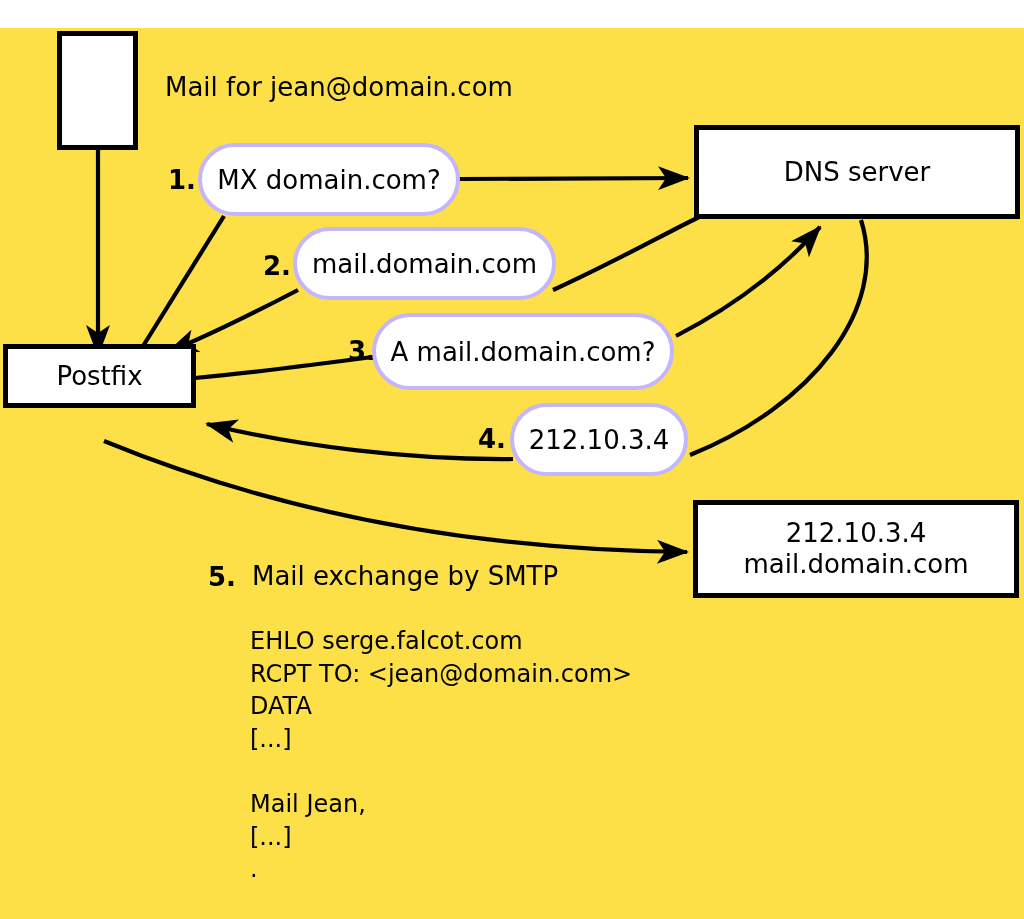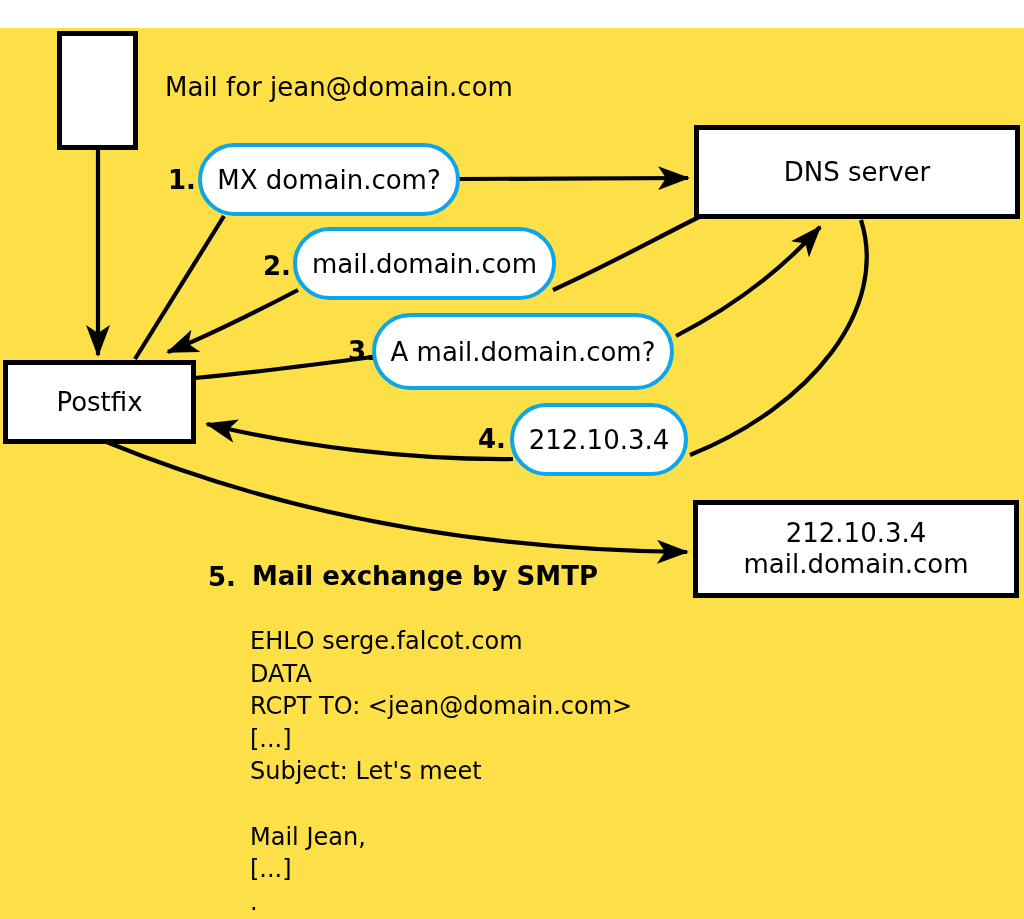--- a/index.html
+++ b/index.html
@@ -32,21 +32,21 @@
     flex-direction: column;
     align-items: center;
     justify-content: center;
     text-align: right;
     font-size: 26px;
     line-height: 31px;
   }
   .pill {
     position: absolute;
     background: #ffffff;
-    border: 4px solid #0ea5e9;
+    border: 4px solid #c4b5fd;
     border-radius: 40px;
     box-sizing: border-box;
     display: flex;
     align-items: center;
     justify-content: center;
     font-size: 26px;
   }
   .stepnum {
     position: absolute;
     width: 40px;
@@ -94,21 +94,21 @@
       <path d="M861,192 C889,280 812,378 690,427"></path>
       <path d="M513,431 C410,432 296,418 207,396" marker-end="url(#arrow)"></path>
       <path d="M104,413 C260,477 450,522 687,524" marker-end="url(#arrow)"></path>
     </g>
   </svg>
 
   <div class="node" style="left:57px; top:3px; width:81px; height:119px;"></div>
 
   <div class="annotation" style="left:165px; top:44px;">Mail for jean@domain.com</div>
 
-  <div class="node" style="left:3px; top:332px; width:193px; height:84px;">
+  <div class="node" style="left:3px; top:316px; width:193px; height:64px;">
     <span>Postfix</span>
   </div>
 
   <div class="node" style="left:694px; top:97px; width:326px; height:94px;">
     <span>DNS server</span>
   </div>
 
   <div class="node" style="left:693px; top:472px; width:326px; height:98px;">
     <span>212.10.3.4</span>
     <span>mail.domain.com</span>
@@ -128,27 +128,26 @@
   <div class="pill" style="left:372px; top:285px; width:302px; height:77px;">
     <span>A mail.domain.com?</span>
   </div>
 
   <div class="stepnum" style="left:466px; top:395px;">4.</div>
   <div class="pill" style="left:510px; top:375px; width:178px; height:73px;">
     <span>212.10.3.4</span>
   </div>
 
   <div class="stepnum" style="left:196px; top:533px;">5.</div>
-  <div class="annotation" style="left:252px; top:533px;font-weight:bold;">Mail exchange by SMTP</div>
+  <div class="annotation" style="left:252px; top:533px;">Mail exchange by SMTP</div>
 
   <div class="smtp">
     <div class="smtp-line">EHLO serge.falcot.com</div>
+    <div class="smtp-line">RCPT TO: &lt;jean@domain.com&gt;</div>
     <div class="smtp-line">DATA</div>
-    <div class="smtp-line">RCPT TO: &lt;jean@domain.com&gt;</div>
     <div class="smtp-line">[...]</div>
-    <div class="smtp-line">Subject: Let's meet</div>
     <div class="smtp-line"></div>
     <div class="smtp-line">Mail Jean,</div>
     <div class="smtp-line">[...]</div>
     <div class="smtp-line">.</div>
   </div>
 
 </div>
 
 </body></html>

